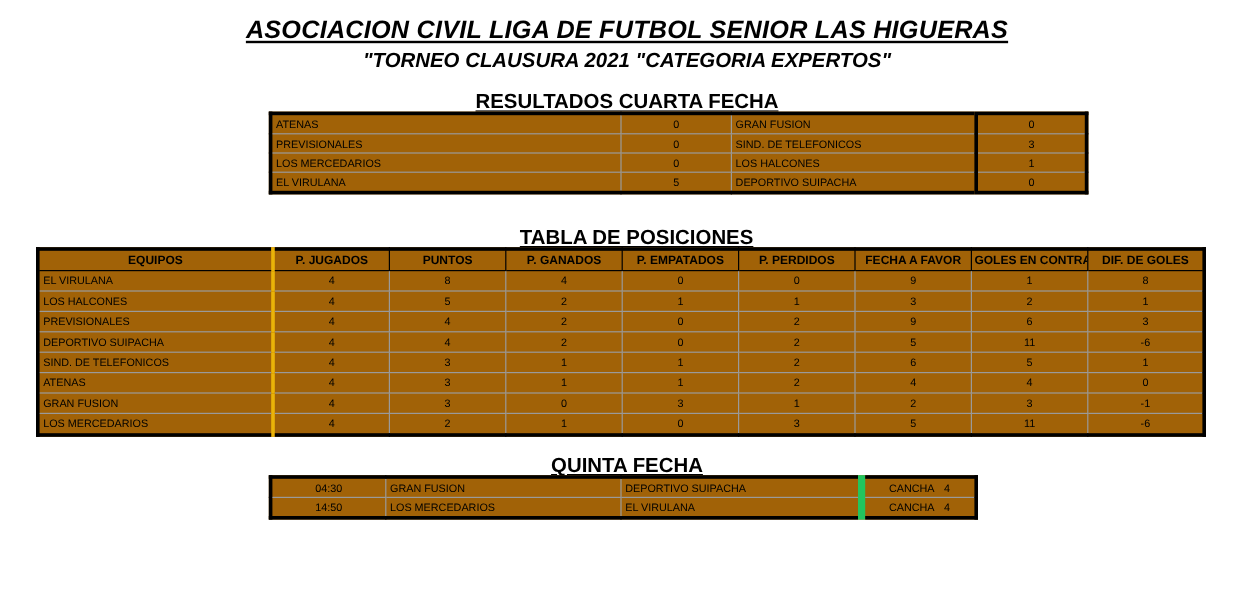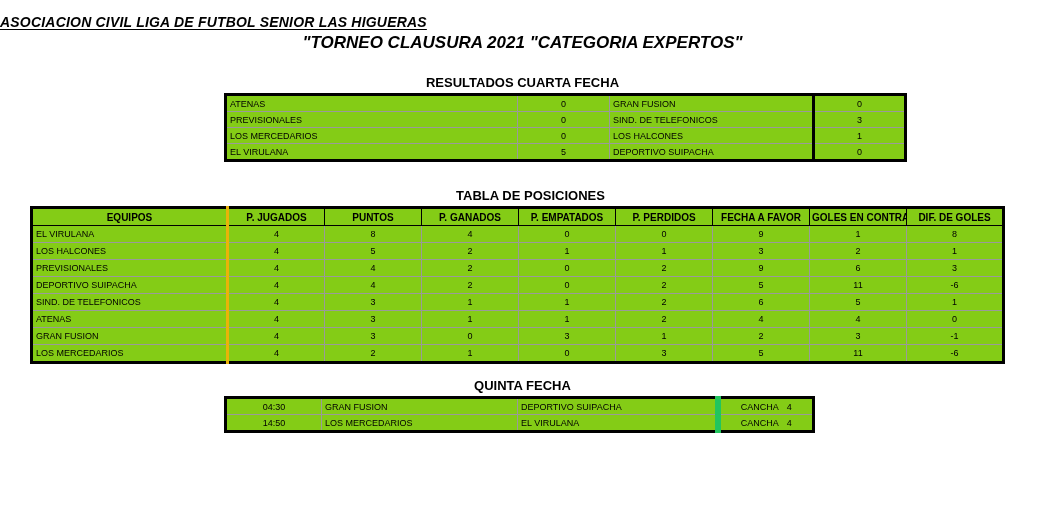--- a/index.html
+++ b/index.html
@@ -11,23 +11,24 @@
     width: 1045px;
     height: 506px;
     font-family: "Liberation Sans", sans-serif;
     color: #000000;
     position: relative;
     overflow: hidden;
   }
 
   
   .doc-title {
+    text-align: center;
     font-weight: bold;
     font-style: italic;
-    font-size: 14px;
+    font-size: 21px;
     letter-spacing: 0.2px;
     margin: 0;
     padding-top: 14px;
     line-height: 1.15;
   }
   .doc-title .ul {
     text-decoration: underline;
     text-underline-offset: 2px;
   }
   .doc-subtitle {
@@ -36,30 +37,31 @@
     font-style: italic;
     font-size: 17px;
     margin: 0;
     padding-top: 3px;
     line-height: 1.15;
   }
 
   .section-heading {
     text-align: center;
     font-weight: bold;
-    font-size: 13px;
+    font-size: 17px;
+    text-decoration: underline;
     text-underline-offset: 2px;
     margin: 0;
   }
 
   
   table {
     border-collapse: collapse;
     table-layout: fixed;
-    background: #84cc16;
+    background: #a16207;
   }
   td, th {
     border: 1px solid #9a9a9a;
     font-size: 9px;
     font-weight: normal;
     height: 14px;
     line-height: 13px;
     padding: 0 2px;
     white-space: nowrap;
     overflow: hidden;

